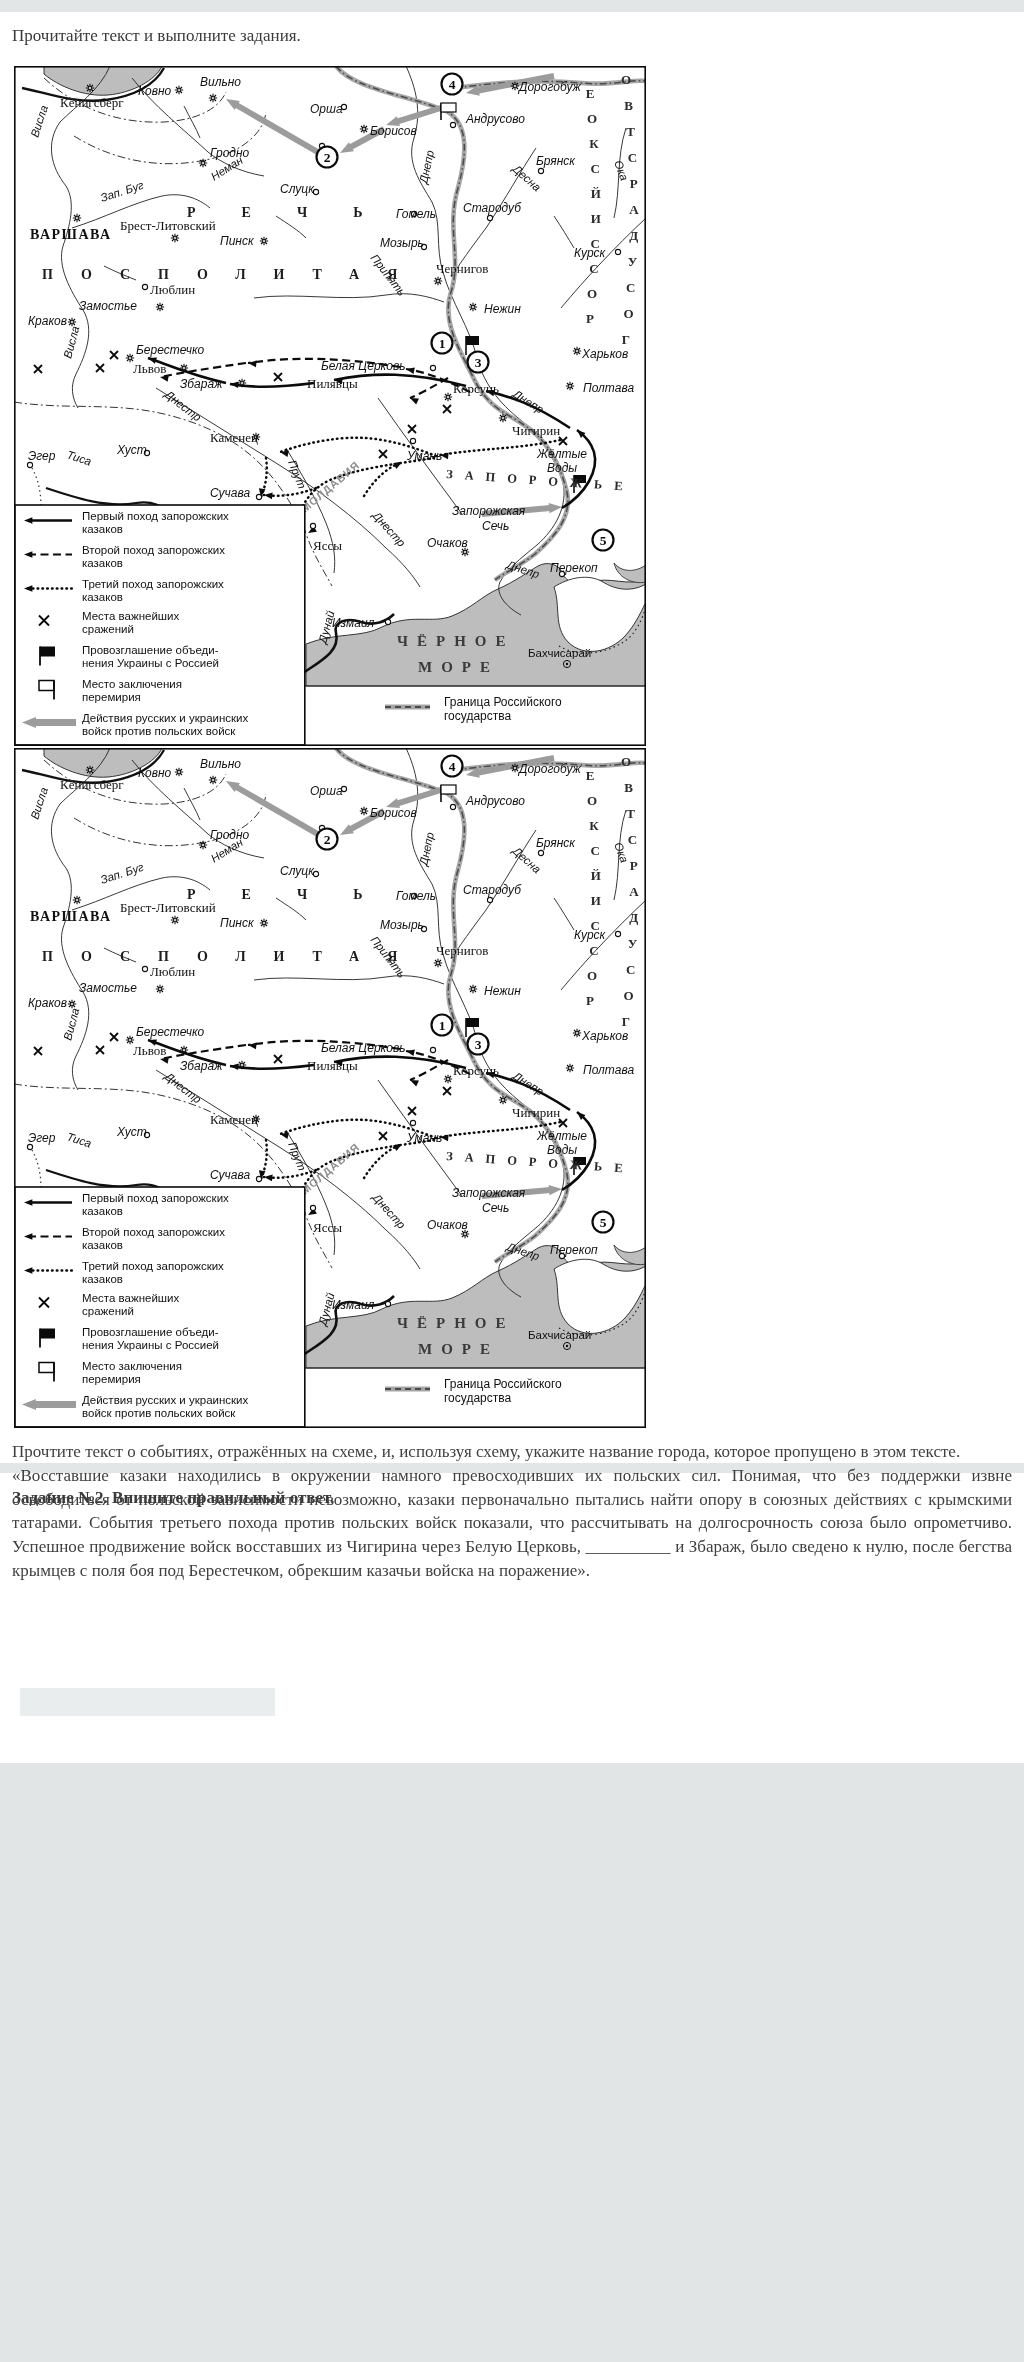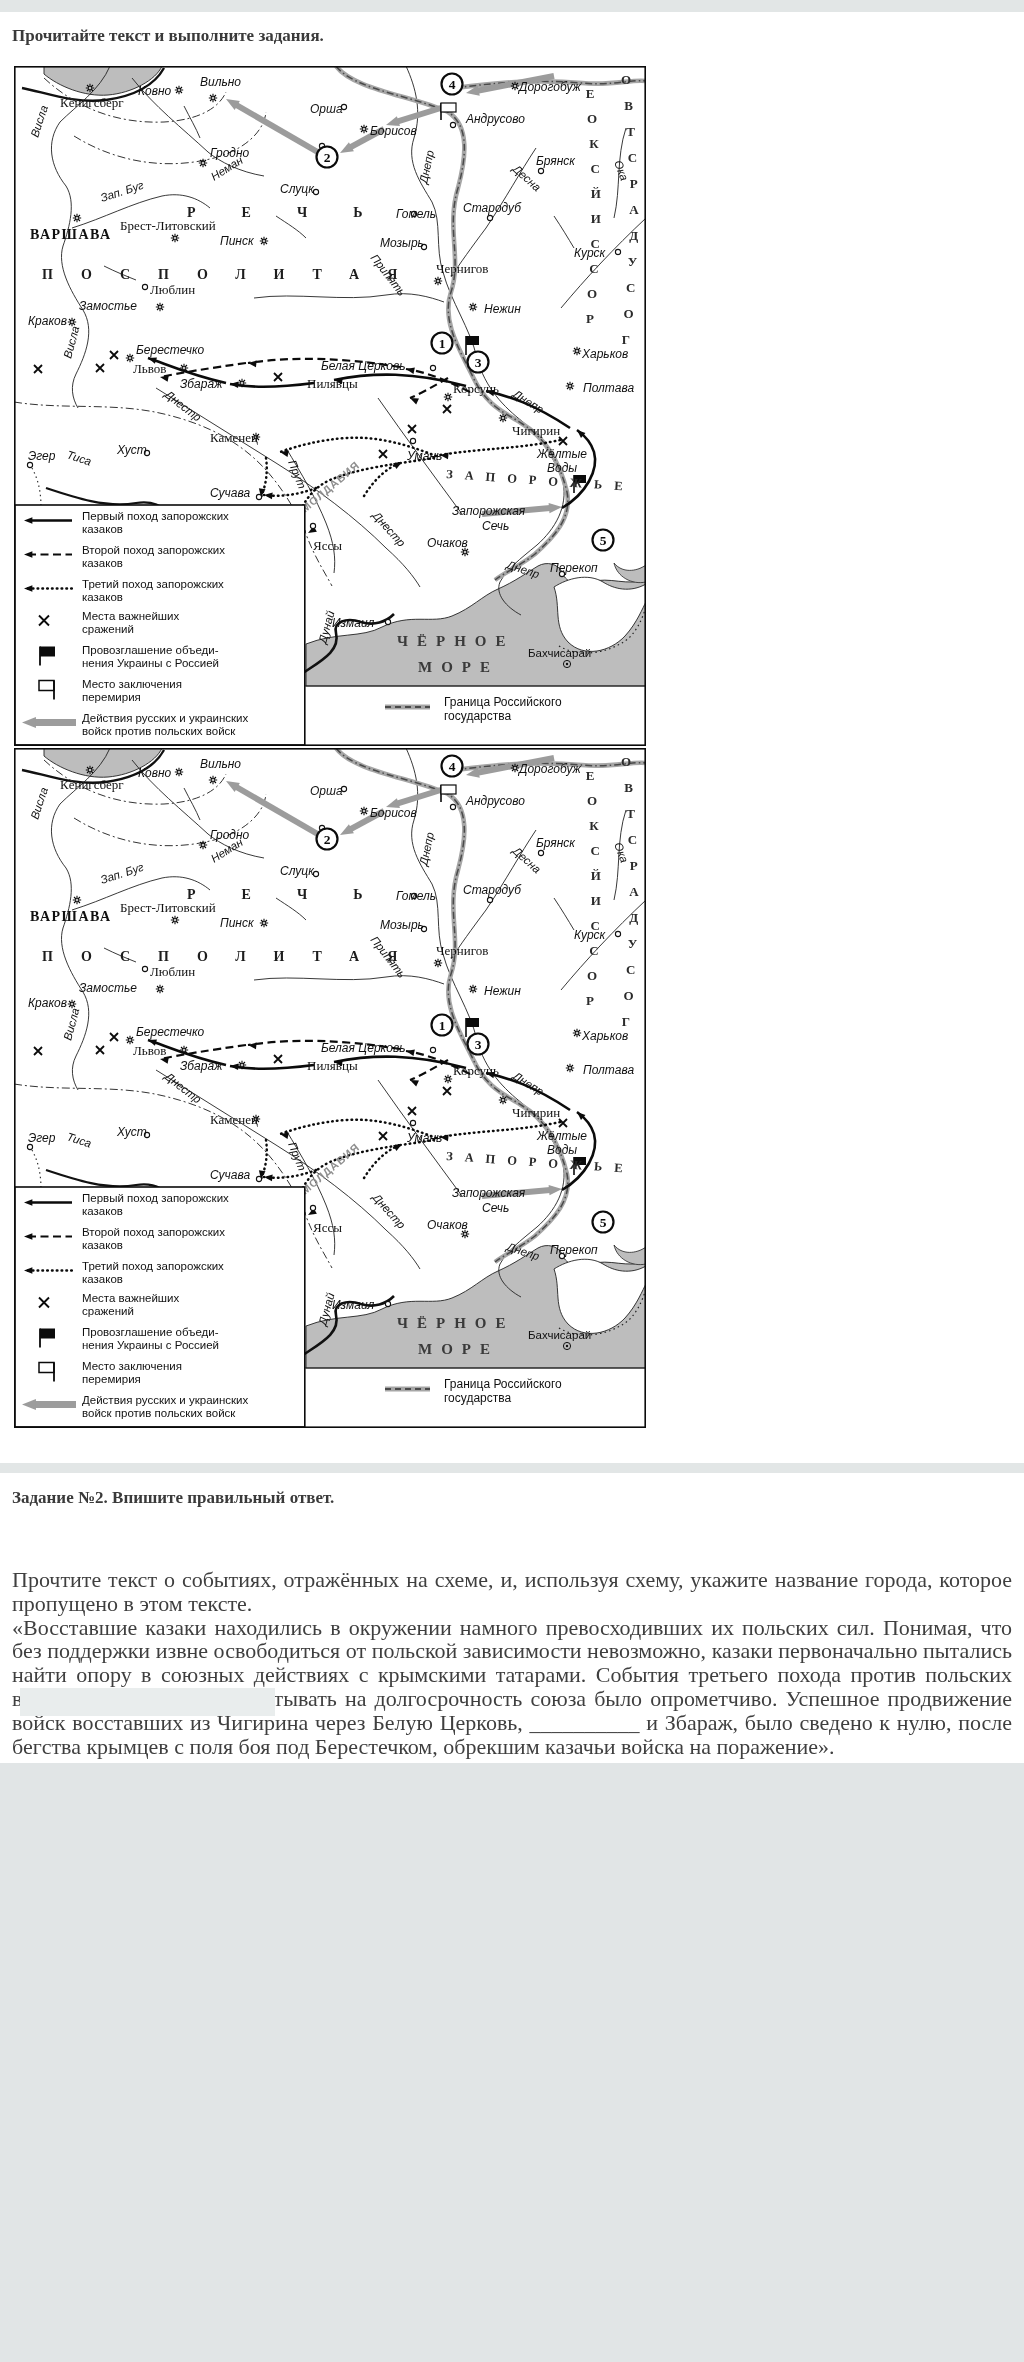--- a/index.html
+++ b/index.html
@@ -1,23 +1,23 @@
 <!DOCTYPE html>
 <html><head>
 <meta charset="utf-8">
 <style>
   html,body{margin:0;padding:0;background:#fff;}
   #page{position:relative;width:1024px;height:2362px;background:#ffffff;overflow:hidden;
         font-family:"Liberation Serif",serif;color:#3d3d3d;}
   .topbar{position:absolute;left:0;top:0;width:1024px;height:12px;background:#e2e6e6;}
-  .pgheader{position:absolute;left:12px;top:26px;font-size:17px;font-weight:bold;color:#3a3a3a;}
+  .pgheader{position:absolute;left:12px;top:26px;font-size:17px;font-weight:normal;color:#3a3a3a;}
   .map-block{position:absolute;left:14px;width:632px;height:680px;background:#fff;}
   .divider{position:absolute;left:0;top:1463px;width:1024px;height:10px;background:#e2e6e6;}
   .task-title{position:absolute;left:12px;top:1488px;font-size:17px;font-weight:bold;color:#3a3a3a;}
-  .task-text{position:absolute;left:12px;top:1568px;width:1000px;font-size:22px;line-height:23.8px;
+  .task-text{position:absolute;left:12px;top:1440px;width:1000px;font-size:17px;line-height:23.8px;
              text-align:justify;color:#3f3f3f;}
   .task-text p{margin:0;}
   .answer-input{position:absolute;left:20px;top:1688px;width:255px;height:28px;background:#e9eded;
                 border:none;outline:none;font-family:"Liberation Serif",serif;font-size:16px;color:#333;
                 padding:0 8px;box-sizing:border-box;}
   .footer-area{position:absolute;left:0;top:1763px;width:1024px;height:599px;background:#e1e5e6;}
   svg text{user-select:none;}
 </style>
 </head>
 <body>

